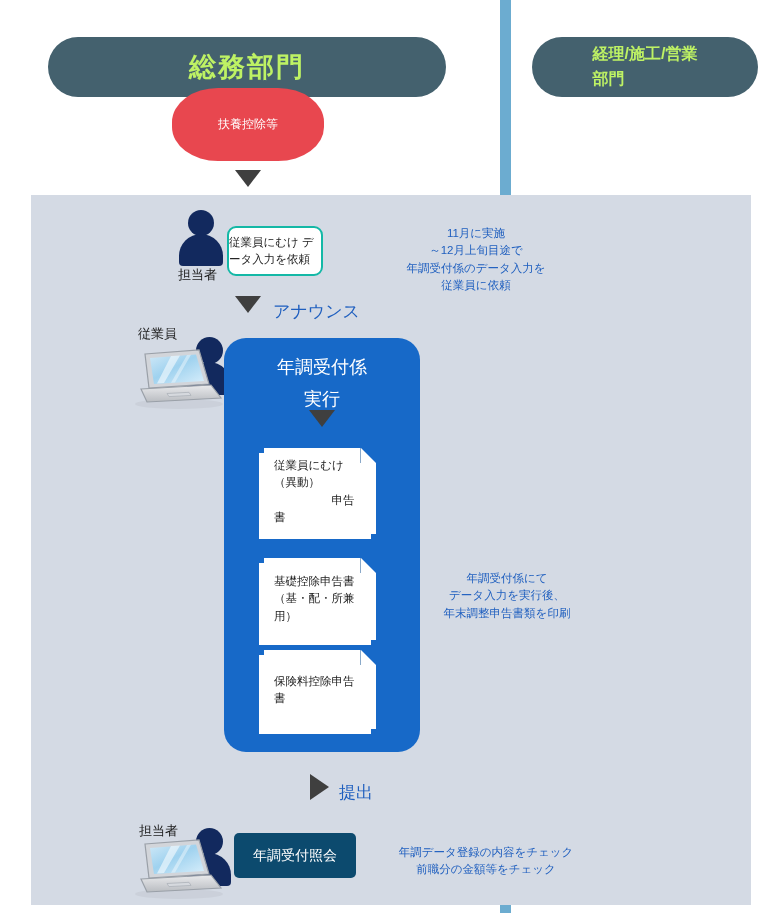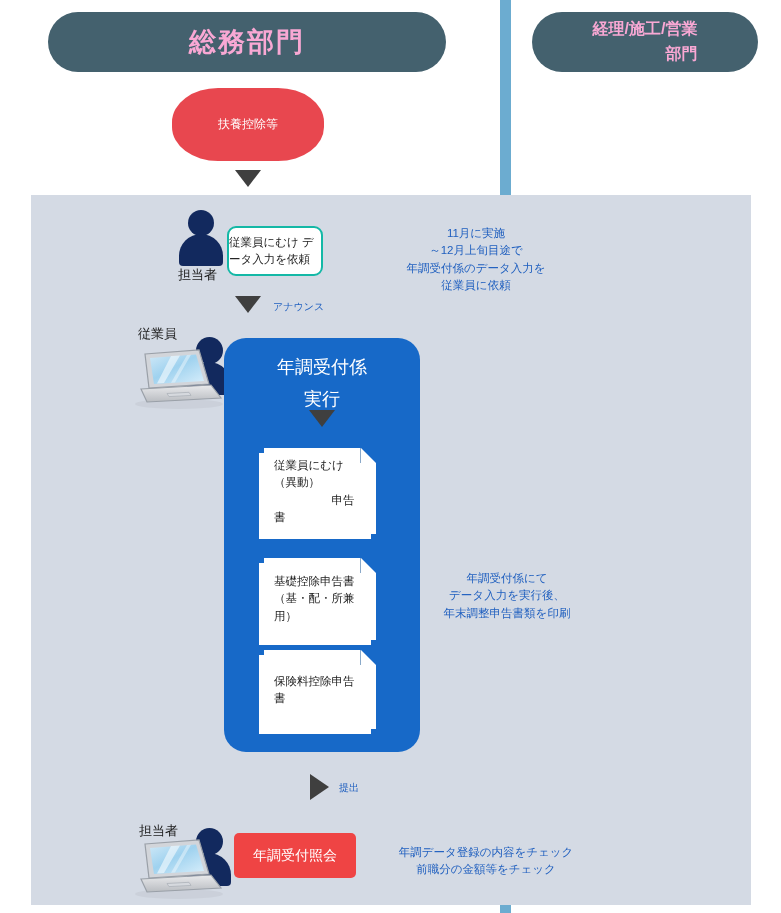--- a/index.html
+++ b/index.html
@@ -22,27 +22,28 @@
   
   .lane-divider {
     position: absolute;
     background: #6cacd0;
   }
 
   
   .dept-pill {
     position: absolute;
     background: #44616e;
-    color: #f9a8d4;
+    color: #bef264;
     display: flex;
     align-items: center;
     justify-content: center;
-    text-align: right;
+    text-align: left;
     font-weight: bold;
     box-sizing: border-box;
+    margin-top: 25px;
   }
   #dept-soumu {
     left: 48px;
     top: 12px;
     width: 398px;
     height: 60px;
     border-radius: 30px;
     font-size: 27px;
     letter-spacing: 2px;
   }
@@ -151,21 +152,21 @@
     position: absolute;
     color: #1f5fbf;
     font-size: 11.5px;
     line-height: 1.52;
     text-align: center;
     white-space: pre-line;
   }
   .edge-label {
     position: absolute;
     color: #1f5fbf;
-    font-size: 10px;
+    font-size: 17px;
     white-space: nowrap;
   }
 
   
   #process-box {
     position: absolute;
     left: 224px;
     top: 338px;
     width: 196px;
     height: 414px;
@@ -220,21 +221,21 @@
     border-left: 1px solid #8aa9c9;
   }
 
   
   #inquiry-button {
     position: absolute;
     left: 234px;
     top: 833px;
     width: 122px;
     height: 45px;
-    background: #ef4444;
+    background: #0c4a6e;
     border-radius: 5px;
     display: flex;
     align-items: center;
     justify-content: center;
     color: #ffffff;
     font-size: 14px;
   }
 </style>
 </head>
 <body>

